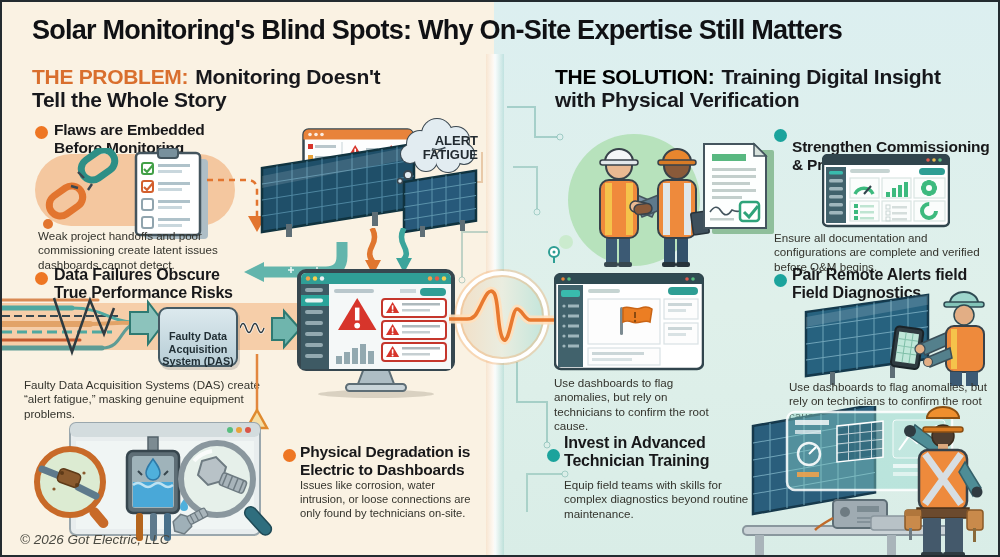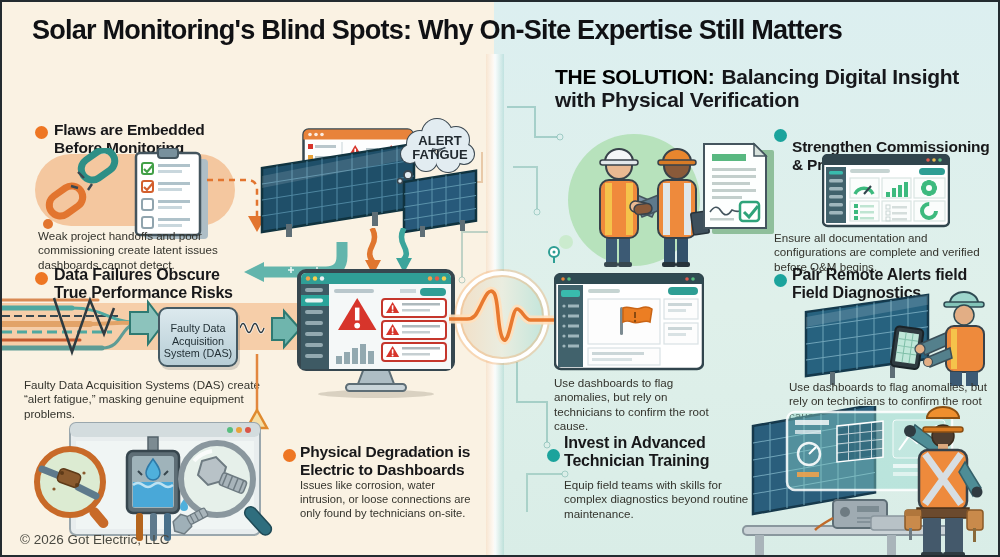--- a/index.html
+++ b/index.html
@@ -10,24 +10,24 @@
   .divider{left:484px;top:52px;width:18px;height:505px;
            background:linear-gradient(90deg,rgba(226,118,47,.10),rgba(255,255,255,.85),rgba(45,158,148,.16));}
   .title{font-weight:bold;font-size:27.5px;letter-spacing:-.8px;color:#101114;white-space:nowrap;transform:scaleX(.985);transform-origin:left;}
   .hdr{font-weight:bold;font-size:21px;line-height:1.1;letter-spacing:-.3px;color:#17181c;}
   .hdr .lbl{margin-right:7px;}
   .t-item{font-weight:bold;font-size:15.5px;line-height:1.13;color:#18181a;letter-spacing:-.2px;}
   .t-desc{font-size:11.6px;line-height:1.24;color:#33332c;}
   .dot{width:13px;height:13px;border-radius:50%;}
   .band{background:rgba(242,177,122,.55);}
   .das{box-sizing:border-box;background:linear-gradient(180deg,#DCE9EE,#B7CDD6);border:2.5px solid #455A64;border-radius:9px;
-       font-weight:normal;font-size:10.8px;line-height:1.18;color:#1F2D33;text-align:center;padding-top:13px;
+       font-weight:bold;font-size:10.8px;line-height:1.18;color:#1F2D33;text-align:center;padding-top:21px;
        box-shadow:2px 3px 0 rgba(60,60,60,.18);}
-  .cloudtxt{font-weight:800;font-size:13px;line-height:1.05;color:#222A30;text-align:center;font-weight:bold;}
-  .footer{font-size:13.5px;color:#4A4A42;}
+  .cloudtxt{font-weight:800;font-size:13px;line-height:1.05;color:#222A30;text-align:right;font-weight:bold;}
+  .footer{font-size:13.5px;color:#4A4A42;font-style:italic;}
 </style>
 </head>
 <body>
 
 <div class="canvas">
 
   <div class="abs half-right"></div>
   <div class="abs divider"></div>
 
   <svg class="abs" style="left:420px;top:150px" width="70" height="140">
@@ -44,22 +44,25 @@
   </svg>
   <svg class="abs" style="left:505px;top:360px" width="70" height="155">
     <path d="M10 0 V40 H40 V80" stroke="rgba(110,175,165,.5)" stroke-width="2" fill="none"></path>
       <circle cx="40" cy="83" r="3" stroke="rgba(110,175,165,.55)" fill="none"></circle>
     <path d="M20 150 V112 H55" stroke="rgba(110,175,165,.45)" stroke-width="2" fill="none"></path>
       <circle cx="58" cy="112" r="3" stroke="rgba(110,175,165,.5)" fill="none"></circle>
   </svg>
 
   <div class="abs title" style="left:30px;top:12px;width:960px">Solar Monitoring's Blind Spots: Why On-Site Expertise Still Matters</div>
 
+  <div class="abs hdr" style="left:30px;top:63px;width:355px">
+    <span class="lbl" style="color:#D96F2E">THE PROBLEM:</span><span>Monitoring Doesn't Tell the Whole Story</span>
+  </div>
   <div class="abs hdr" style="left:553px;top:63px;width:420px">
-    <span class="lbl" style="color:#000000">THE SOLUTION:</span><span>Balancing Digital Insight with Physical Verification</span>
+    <span class="lbl" style="color:#000000">THE SOLUTION:</span><span>Training Digital Insight with Physical Verification</span>
   </div>
 
   <div class="abs dot" style="left:33px;top:124px;background:#EE7623"></div>
   <div class="abs t-item" style="left:52px;top:119px;width:172px">Flaws are Embedded Before Monitoring Starts</div>
 
   <div class="abs" style="left:33px;top:152px;width:200px;height:72px;background:#F4C79F;border-radius:40px"></div>
 
   <svg class="abs" style="left:36px;top:146px" width="200" height="96" viewBox="0 0 200 96">
     <g>
       <rect x="42" y="6" width="36" height="22" rx="11" fill="none" stroke="#2E8F86" stroke-width="7" transform="rotate(-35 60 17)"></rect>

